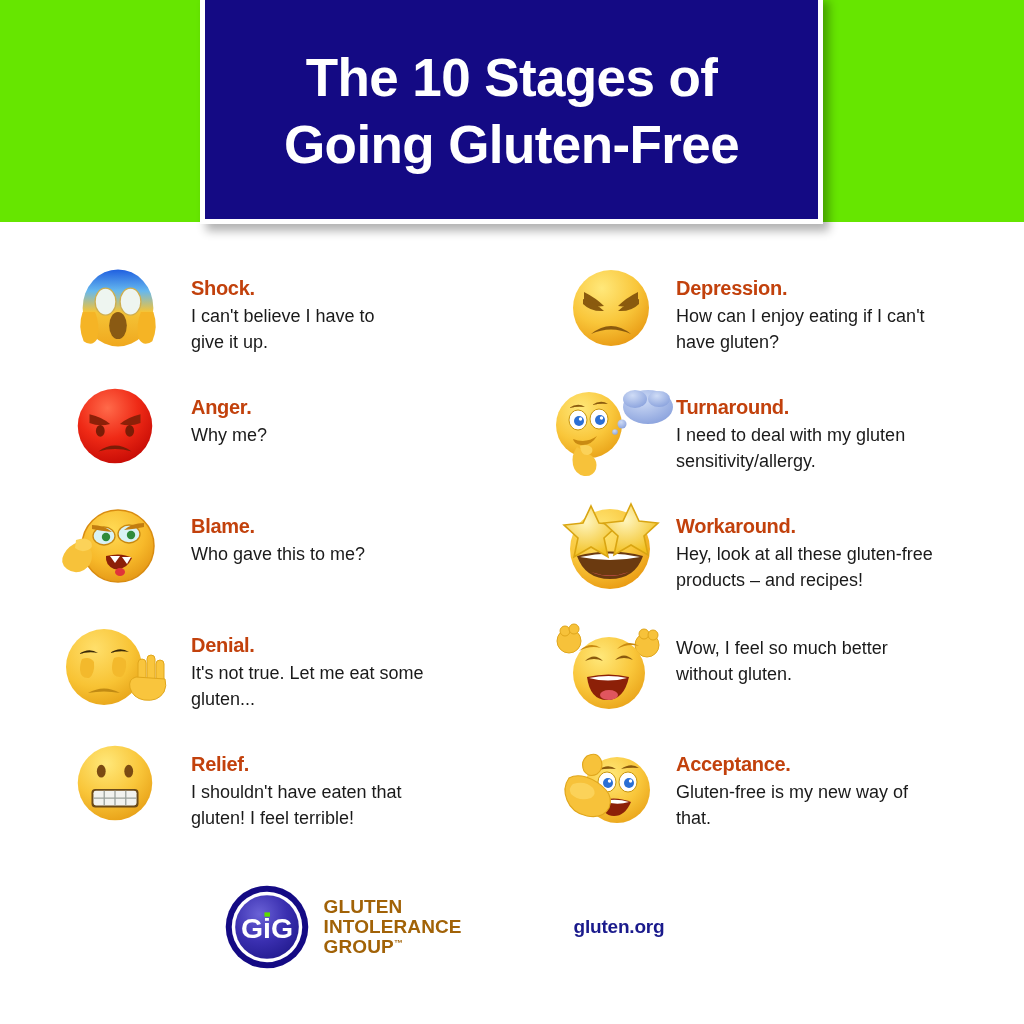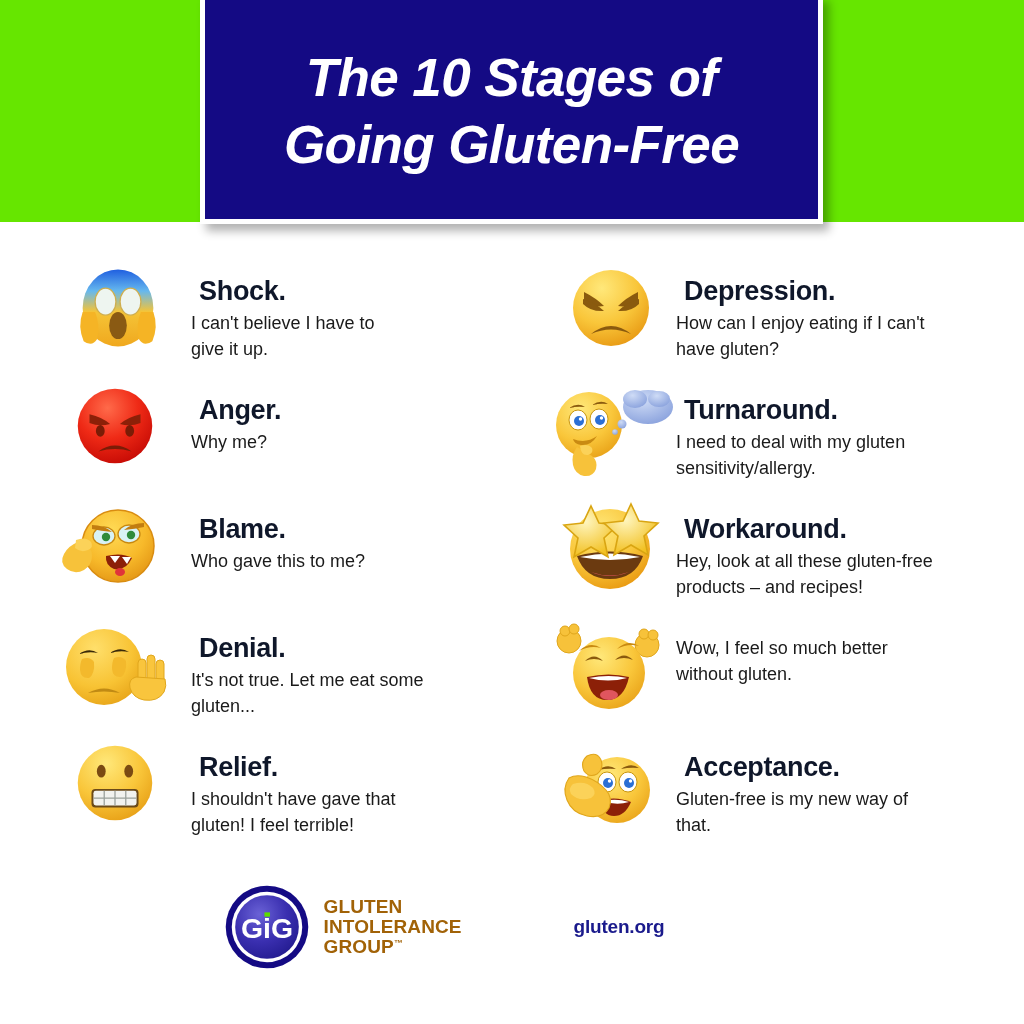--- a/index.html
+++ b/index.html
@@ -42,21 +42,20 @@
   }
   .title-text {
     color: #ffffff;
     font-size: 53px;
     font-weight: bold;
     line-height: 1.26;
     text-align: center;
     letter-spacing: -0.6px;
     padding-top: 6px;
     white-space: pre-line;
-    font-style: italic;
   }
 
   
   .stages {
     position: absolute;
     left: 0;
     top: 258px;
     width: 1024px;
     display: flex;
   }
@@ -76,26 +75,26 @@
   .stage-emoji {
     width: 125px;
     flex: 0 0 125px;
     height: 110px;
     position: relative;
   }
   .stage-text {
     padding-top: 20px;
   }
   .stage-title {
-    color: #0f172a;
-    font-size: 27px;
+    color: #c2410c;
+    font-size: 20px;
     font-weight: bold;
     line-height: 1.0;
     letter-spacing: -0.3px;
-    margin: 0 0 5px 8px;
+    margin: 0 0 5px 0;
   }
   .stage-desc {
     color: #1a1a1a;
     font-size: 18px;
     line-height: 1.46;
     margin: 0;
     max-width: 310px;
     white-space: pre-line;
   }
 
@@ -280,21 +279,21 @@
           <g stroke="#9aa09a" stroke-width="1.3">
             <line x1="28" y1="65.5" x2="72" y2="65.5"></line>
             <line x1="39" y1="58" x2="39" y2="73"></line>
             <line x1="50" y1="58" x2="50" y2="73"></line>
             <line x1="61" y1="58" x2="61" y2="73"></line>
           </g>
         </svg>
       </div>
       <div class="stage-text">
         <p class="stage-title">Relief.</p>
-        <p class="stage-desc">I shouldn't have gave that
+        <p class="stage-desc">I shouldn't have eaten that
 gluten! I feel terrible!</p>
       </div>
     </div>
   </div>
 
   <div class="column col-right">
 
     <div class="stage">
       <div class="stage-emoji">
         <svg class="emoji-svg" width="100" height="100" viewBox="0 0 100 100" style="margin-left:10px;">

